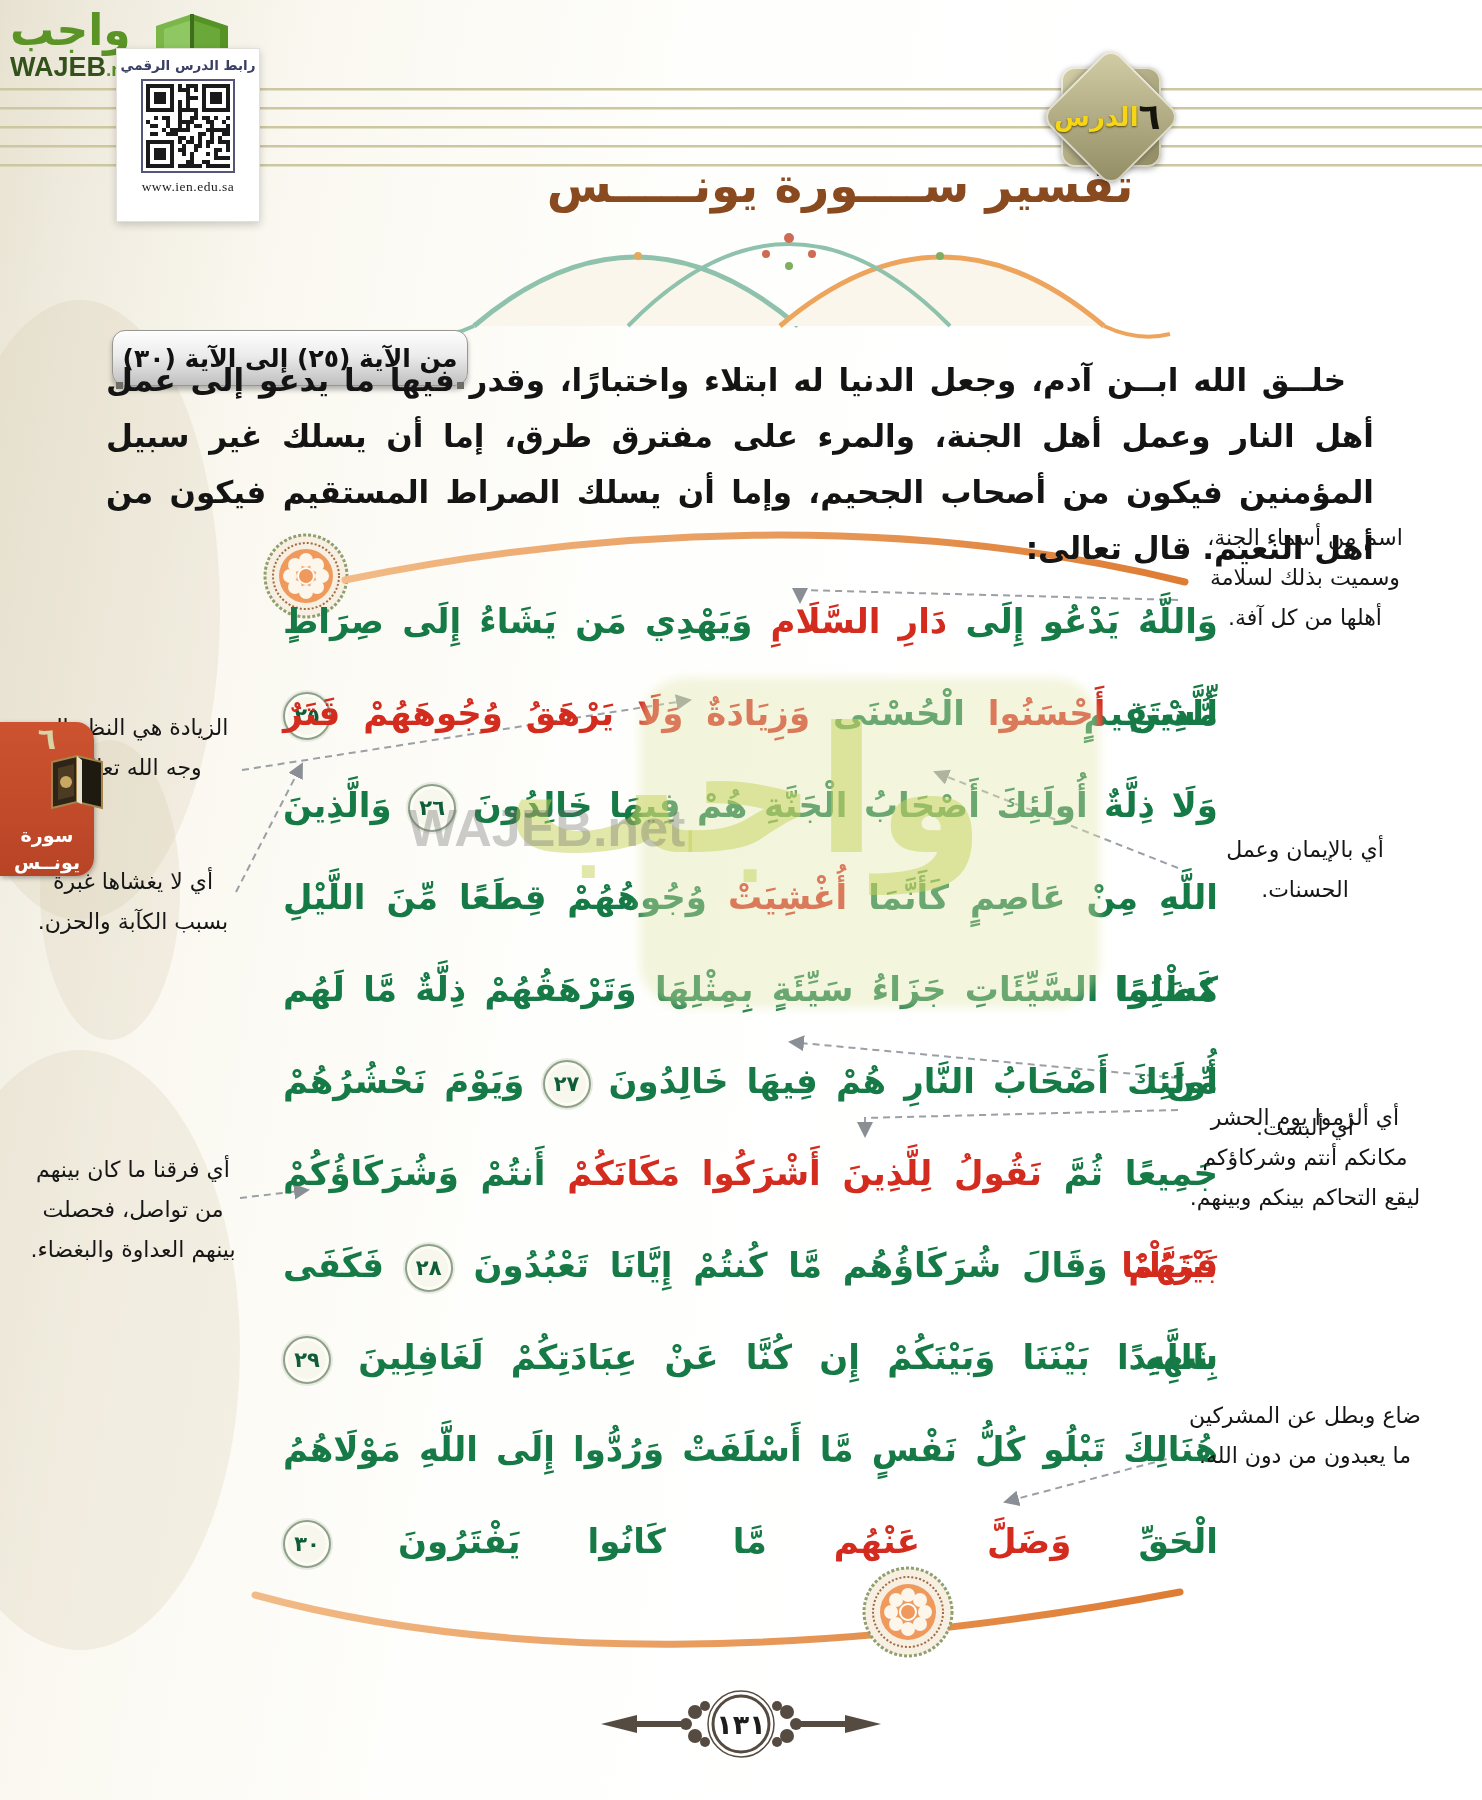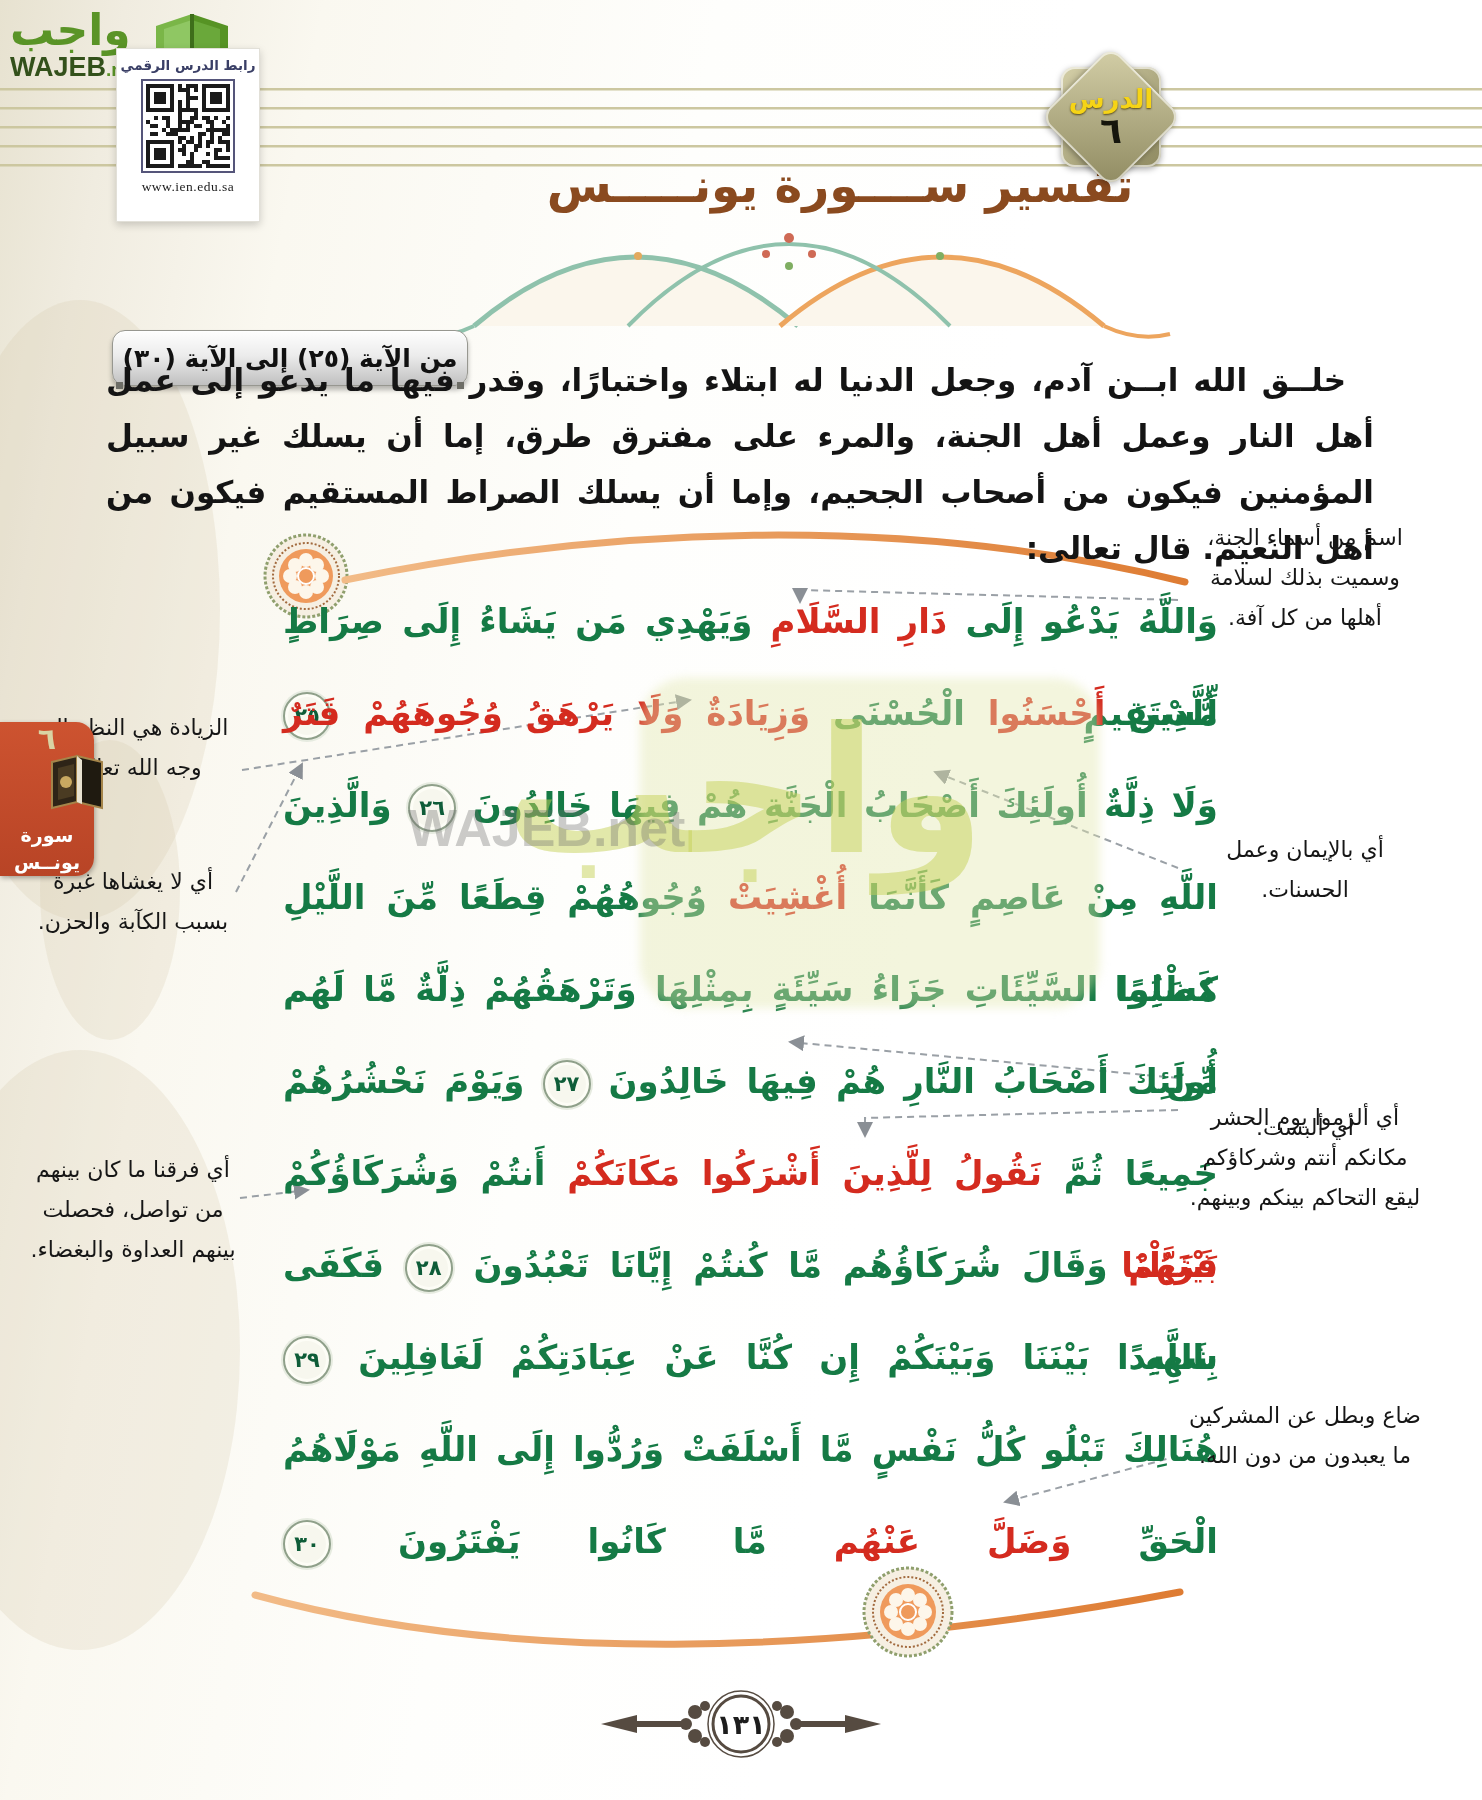--- a/index.html
+++ b/index.html
@@ -21,21 +21,21 @@
     border:1px solid #e2e0d8;box-shadow:0 3px 8px rgba(0,0,0,.18);text-align:center;padding-top:8px;}
   .qrcard .qrtitle{font-size:13.5px;font-weight:bold;color:#3a3f66;direction:rtl;}
   .qrbox{display:inline-block;margin-top:6px;border:2px solid #55557a;padding:3px;line-height:0;background:#fff;}
   .qrurl{font-family:"Liberation Serif",serif;font-size:13.5px;color:#1c1c1c;margin-top:6px;letter-spacing:.5px;}
 
   
   .star{position:absolute;left:1054px;top:60px;width:114px;height:114px;z-index:5;}
   .star .s1,.star .s2{position:absolute;inset:7px;background:linear-gradient(135deg,#d4cfa8,#8f8a61);
     border-radius:14px;box-shadow:0 2px 6px rgba(0,0,0,.35),inset 0 0 0 2px rgba(255,255,255,.6);}
   .star .s2{transform:rotate(45deg);}
-  .star .inner{position:absolute;inset:0;display:flex;flex-direction:column;align-items:center;justify-content:center;z-index:1;}
+  .star .inner{position:absolute;inset:0;display:flex;flex-direction:row;align-items:center;justify-content:flex-start;z-index:1;}
   .star .lbl{color:#f6d416;font-weight:bold;font-size:26px;text-shadow:0 1px 2px rgba(70,55,0,.85);line-height:28px;}
   .star .num{color:#15150c;font-size:36px;font-weight:bold;line-height:36px;}
 
   .title{position:absolute;left:450px;top:158px;width:780px;z-index:2;direction:rtl;text-align:center;
     font-size:47px;font-weight:bold;color:#8a4a1f;letter-spacing:-1px;}
 
   .rangepill{position:absolute;left:112px;top:330px;width:354px;height:54px;z-index:2;border-radius:13px;
     background:linear-gradient(180deg,#fefefe 0%,#ececec 45%,#c0c0c0 100%);
     border:1px solid #979790;box-shadow:0 4px 5px rgba(0,0,0,.28),inset 0 1px 0 #fff;
     display:flex;align-items:center;justify-content:center;direction:rtl;

